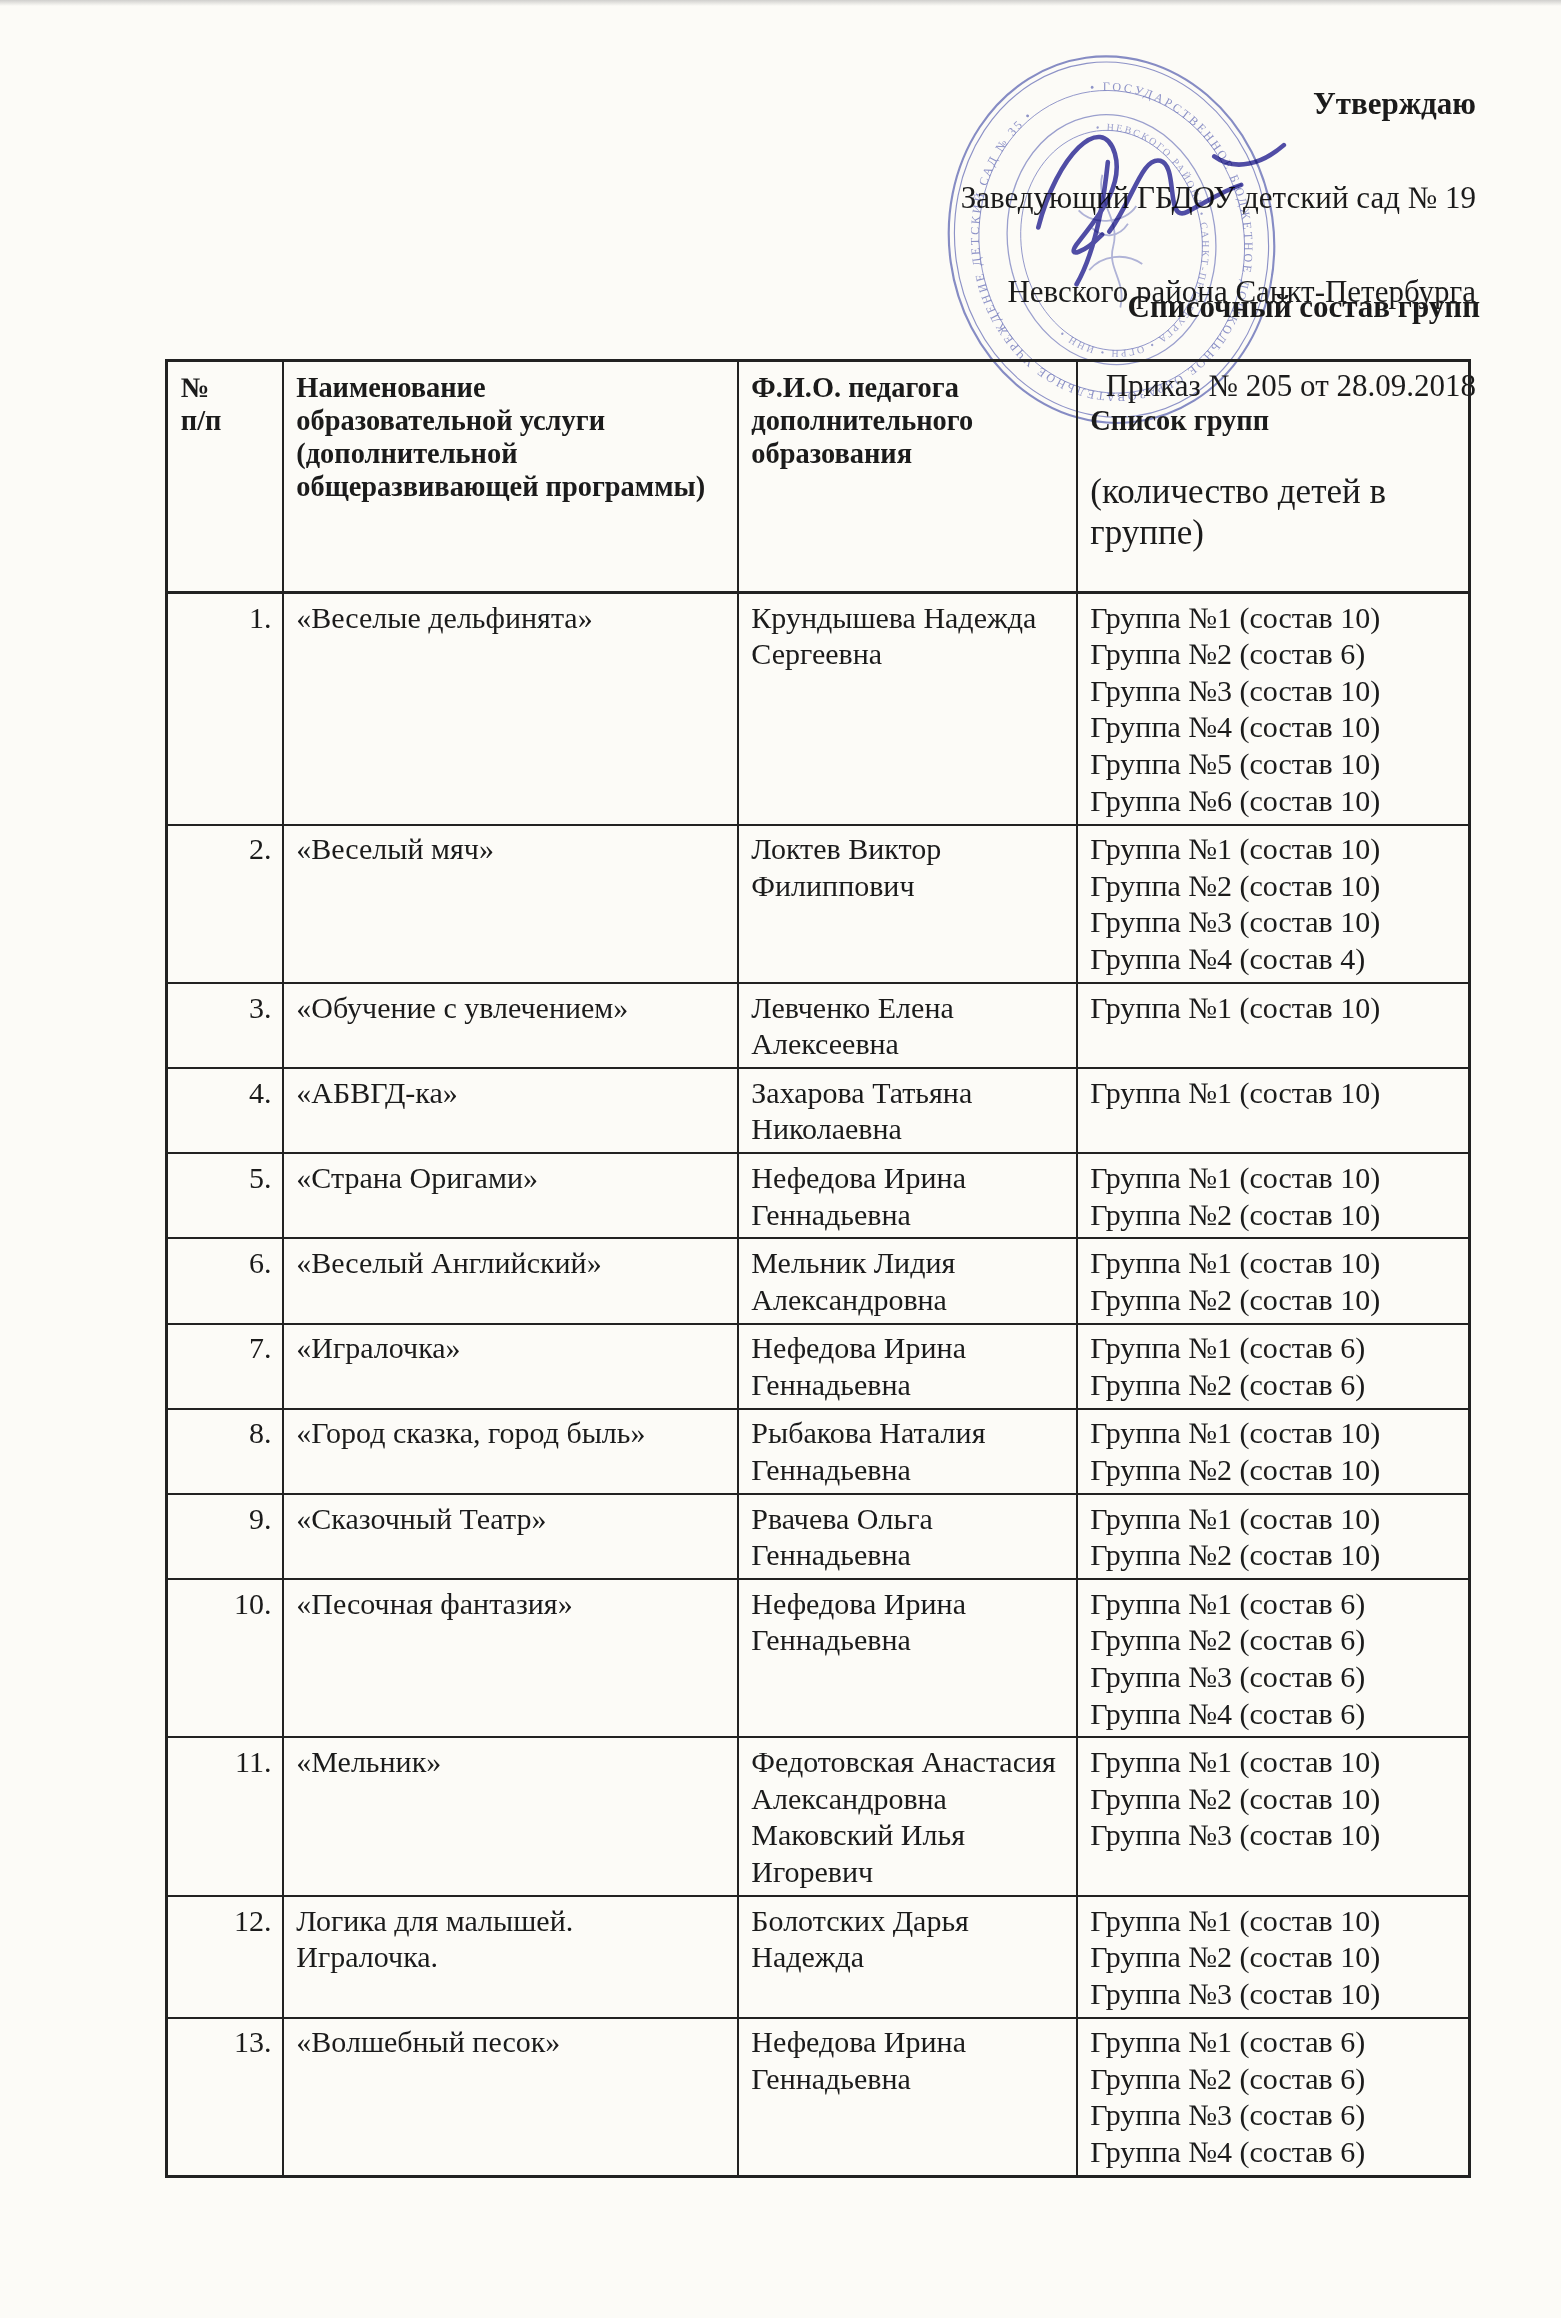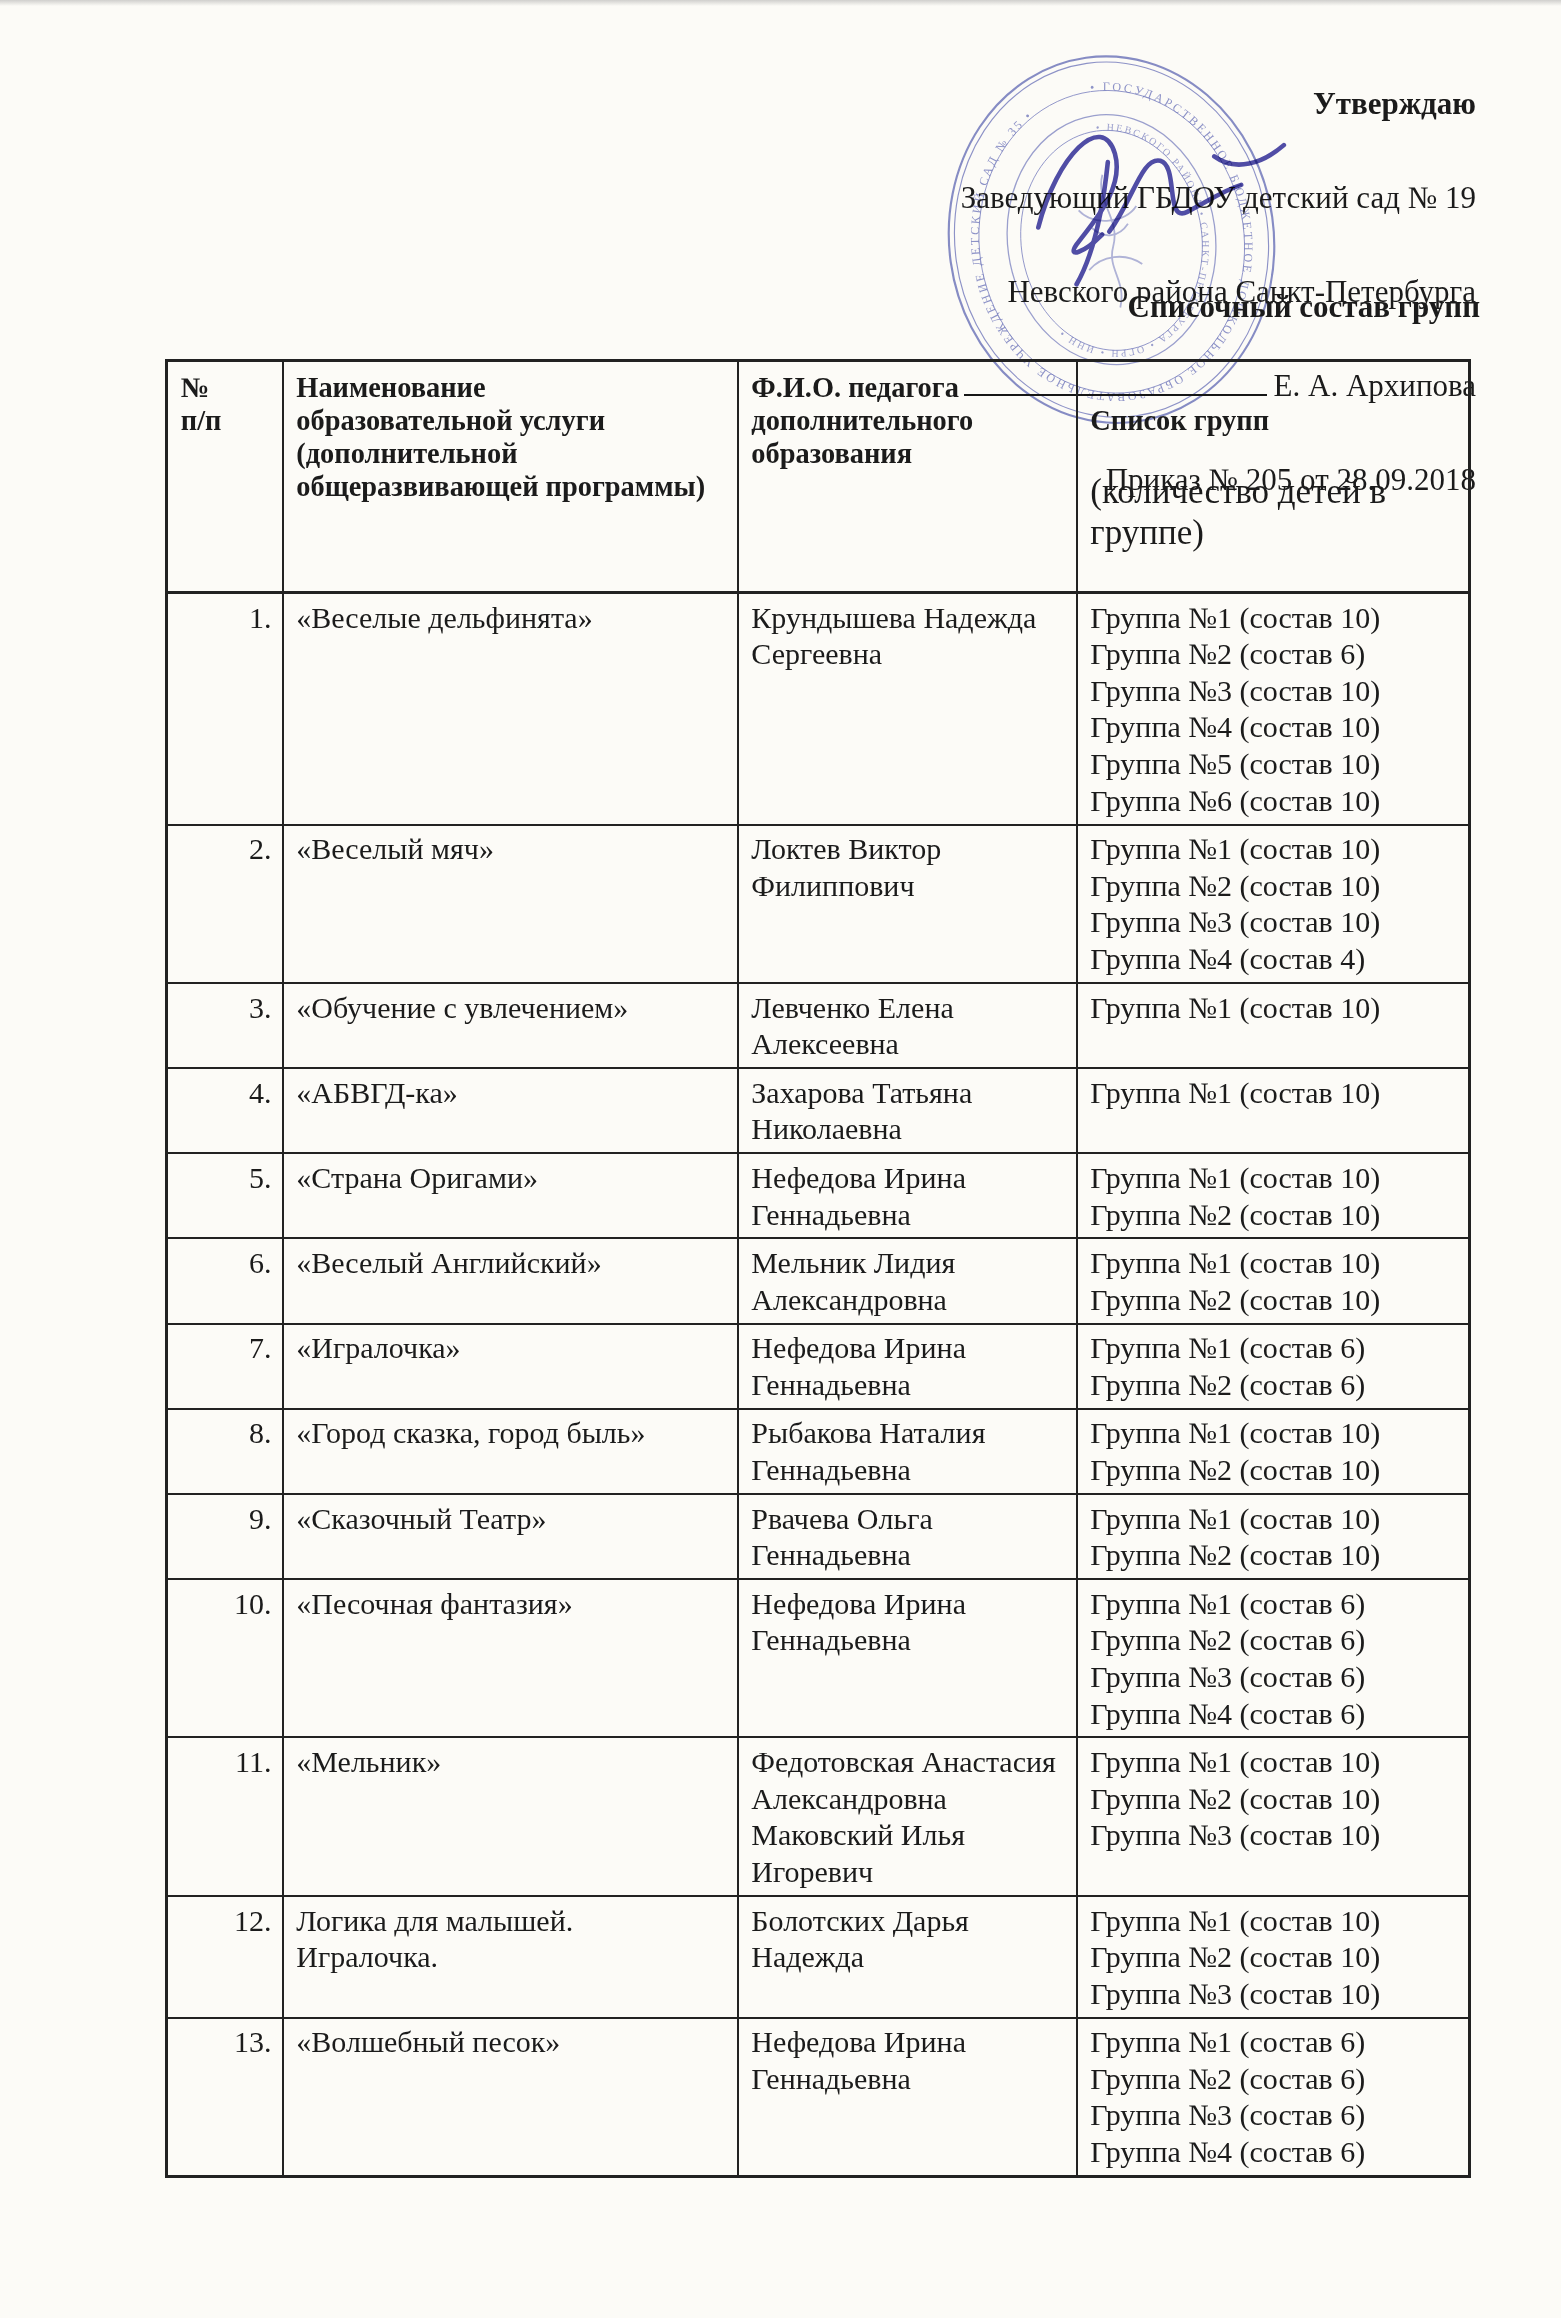--- a/index.html
+++ b/index.html
@@ -139,21 +139,20 @@
       <path d="M150,120 C142,196 128,254 106,292"></path>
       <path d="M152,218 C186,172 198,112 224,118 C250,125 230,206 262,190 C290,176 312,160 338,152"></path>
       <path d="M300,112 C330,134 368,122 398,96"></path>
     </g>
   </svg>
 
   <div class="approval">
     <div class="b">Утверждаю</div>
     <div>Заведующий ГБДОУ детский сад № 19</div>
     <div>Невского района Санкт-Петербурга</div>
-    <div class="sig-row"><span class="sig-line"></span><span>Е. А. Архипова</span></div>
     <div>Приказ № 205 от 28.09.2018</div>
   </div>
 
   <h1 class="doc-title">Списочный состав групп</h1>
 
   <table class="groups">
     <colgroup>
       <col class="c-num">
         <col class="c-service">
         <col class="c-teacher">

